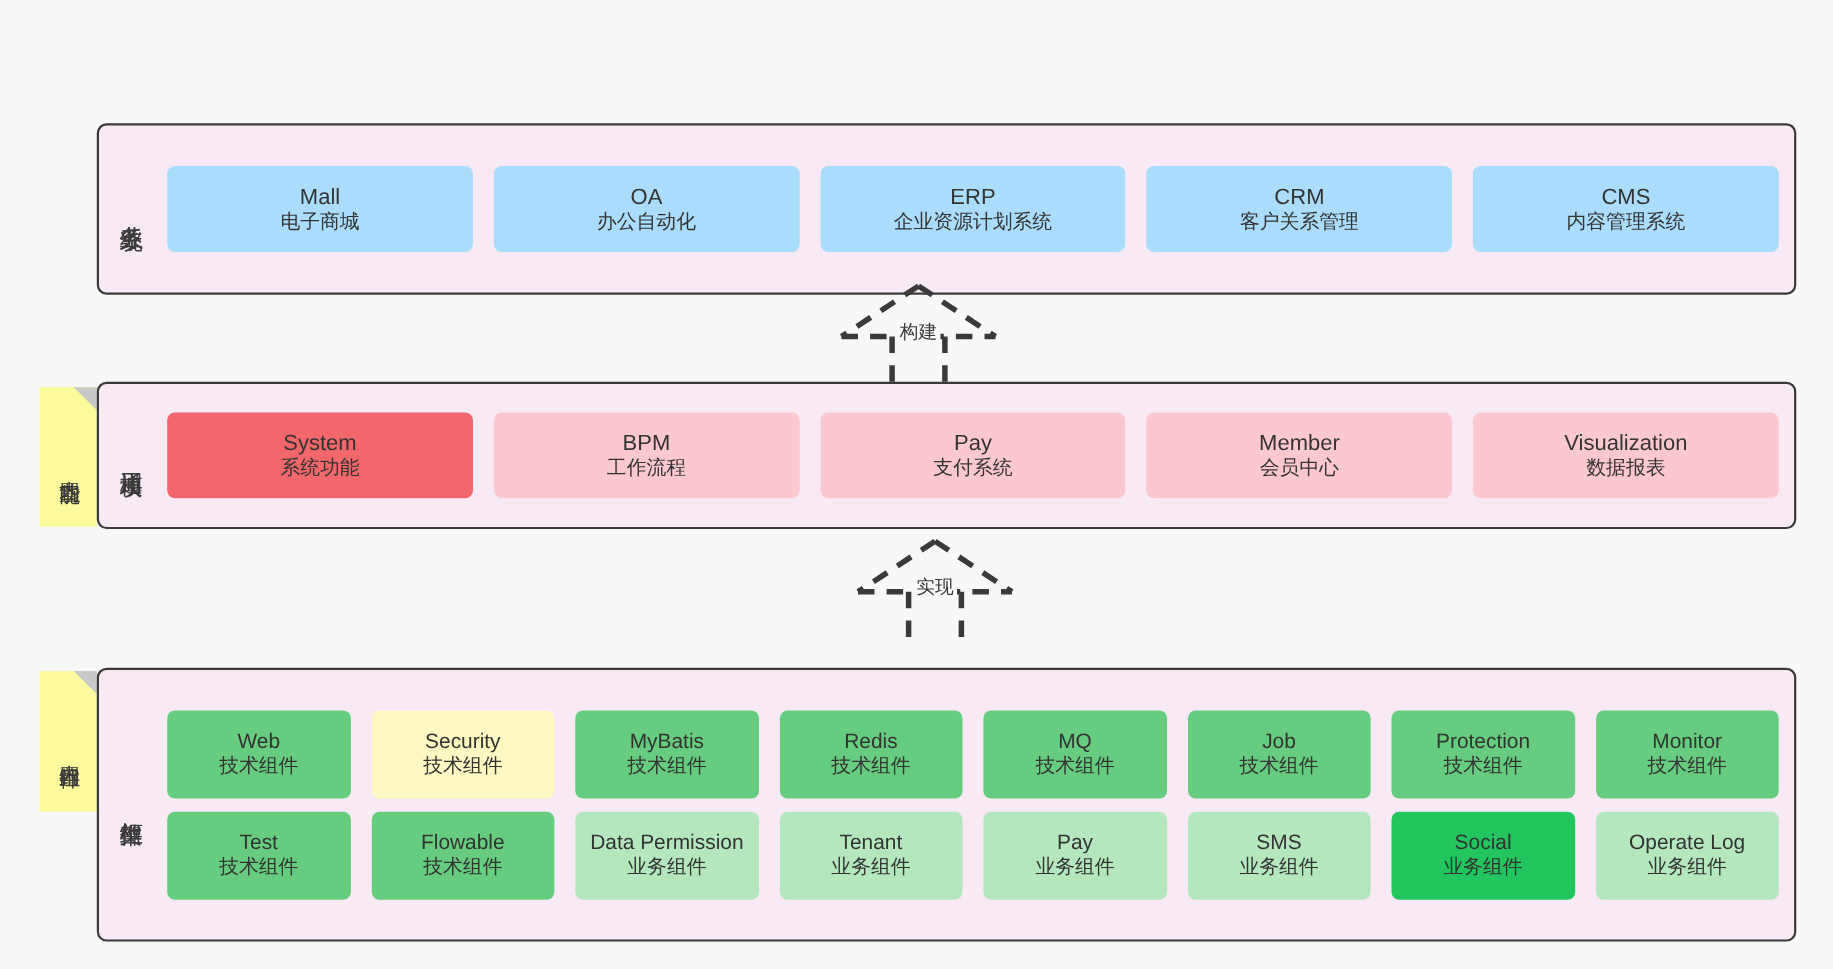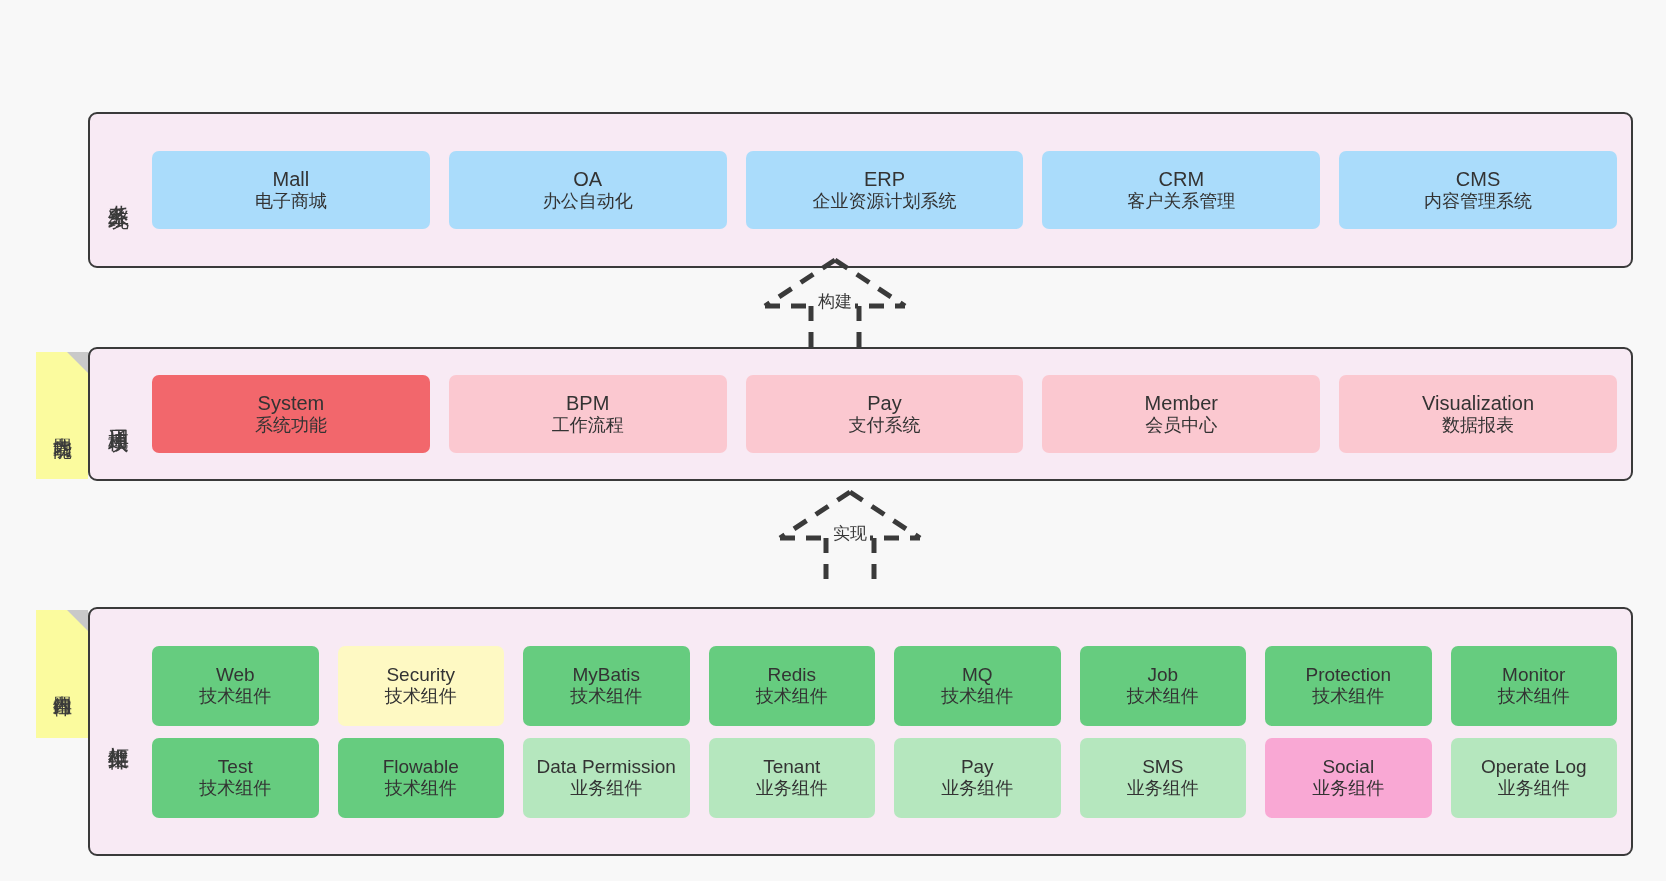--- a/index.html
+++ b/index.html
@@ -259,21 +259,21 @@
             <span class="cn">业务组件</span>
           </div>
           <div class="cell" style="background: rgb(181, 231, 190);">
             <span class="en">Pay</span>
             <span class="cn">业务组件</span>
           </div>
           <div class="cell" style="background: rgb(181, 231, 190);">
             <span class="en">SMS</span>
             <span class="cn">业务组件</span>
           </div>
-          <div class="cell" style="background: #f9a8d4;">
+          <div class="cell" style="background: #22c55e;">
             <span class="en">Social</span>
             <span class="cn">业务组件</span>
           </div>
           <div class="cell" style="background: rgb(181, 231, 190);">
             <span class="en">Operate Log</span>
             <span class="cn">业务组件</span>
           </div>
         </div>
     </div>
   </div>

